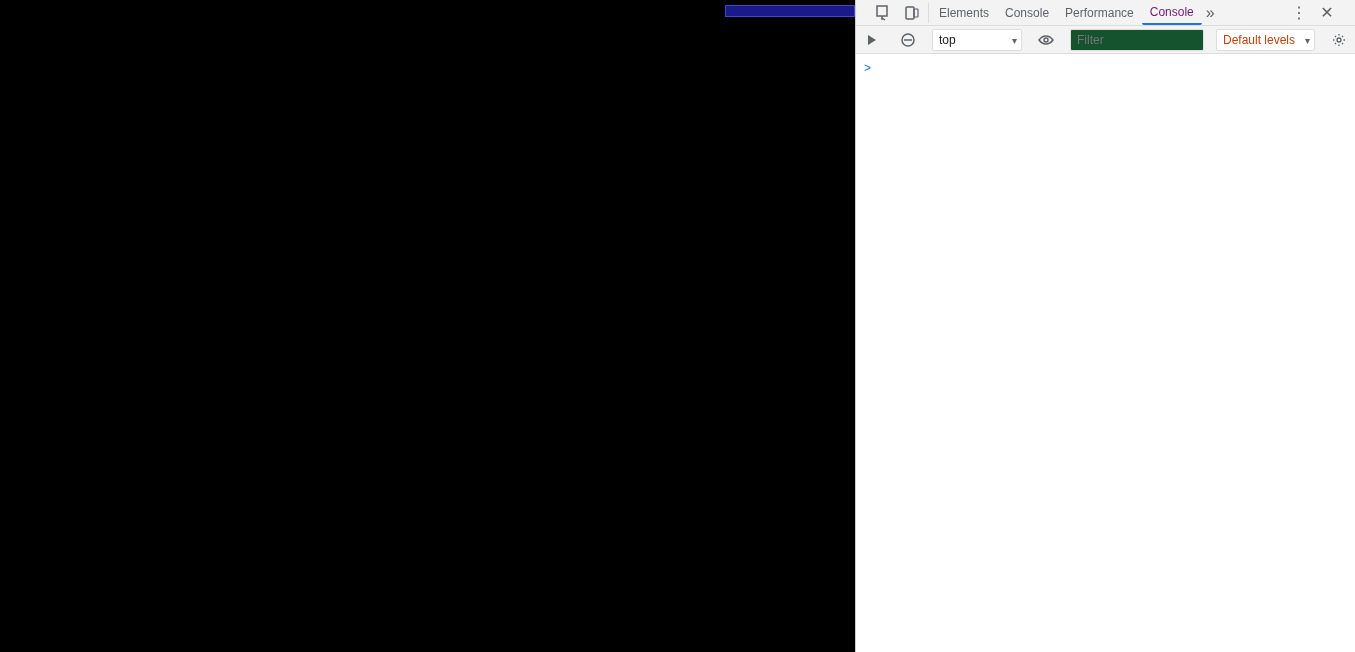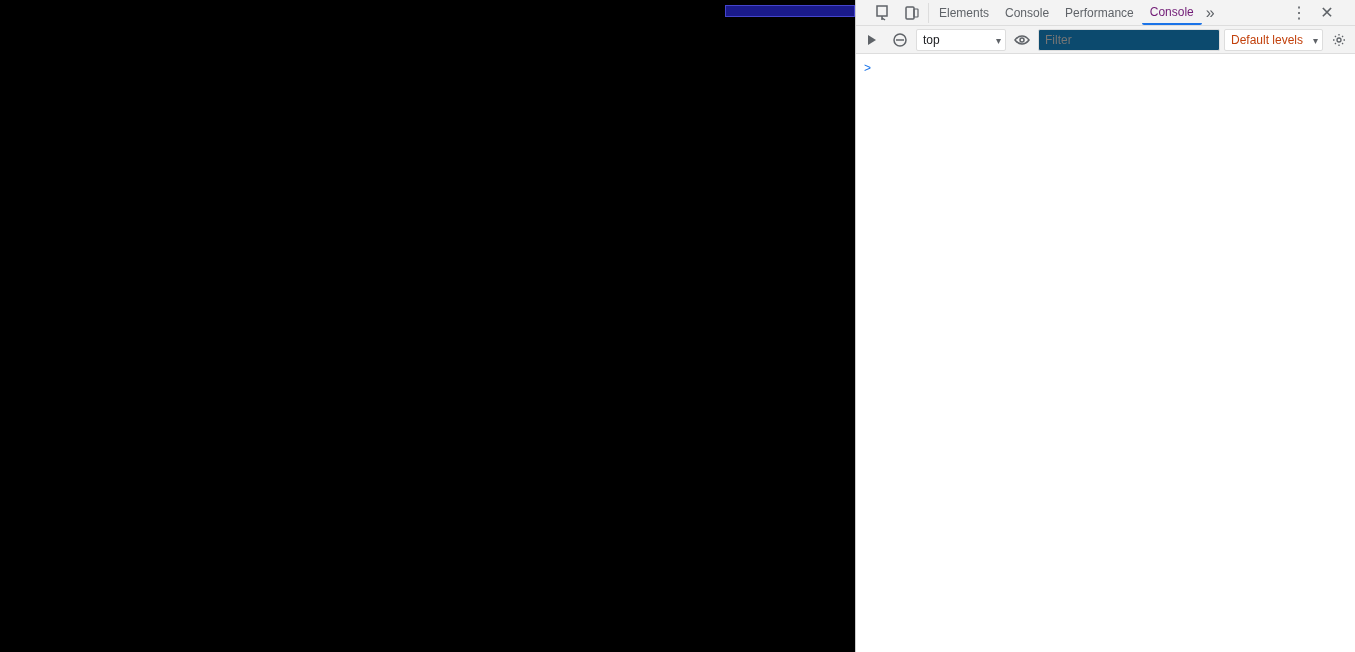--- a/index.html
+++ b/index.html
@@ -124,21 +124,21 @@
     }
 
     
     #devtools-toolbar {
       height: 28px;
       background: #f3f3f3;
       border-bottom: 1px solid #ddd;
       display: flex;
       align-items: center;
       padding: 0 4px;
-      gap: 4px;
+      gap: 12px;
       flex-shrink: 0;
     }
 
     .toolbar-icon-btn {
       width: 24px;
       height: 22px;
       display: flex;
       align-items: center;
       justify-content: center;
       cursor: pointer;
@@ -188,21 +188,21 @@
       cursor: pointer;
       color: #5f6368;
       font-size: 13px;
       flex-shrink: 0;
     }
 
     .toolbar-filter-input {
       height: 22px;
       border: 1px solid #ddd;
       border-radius: 2px;
-      background: #0c4a6e;
+      background: #14532d;
       font-size: 12px;
       padding: 0 6px;
       color: #202124;
       flex: 1;
       min-width: 60px;
       color: #aaa;
     }
 
     .default-levels-select {
       height: 22px;

